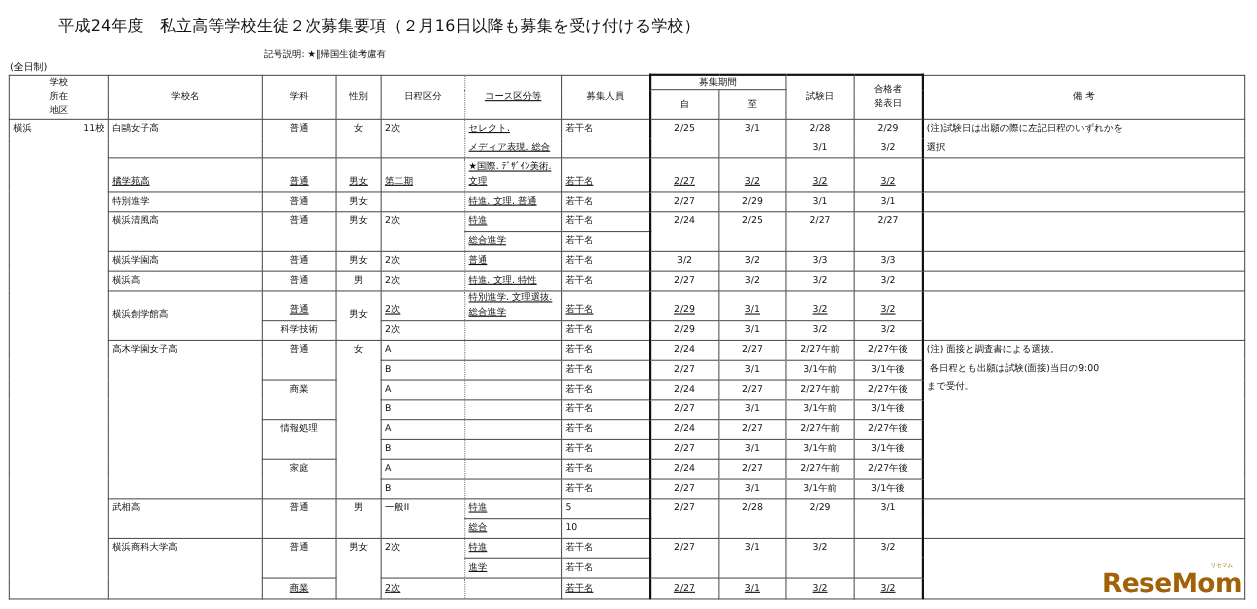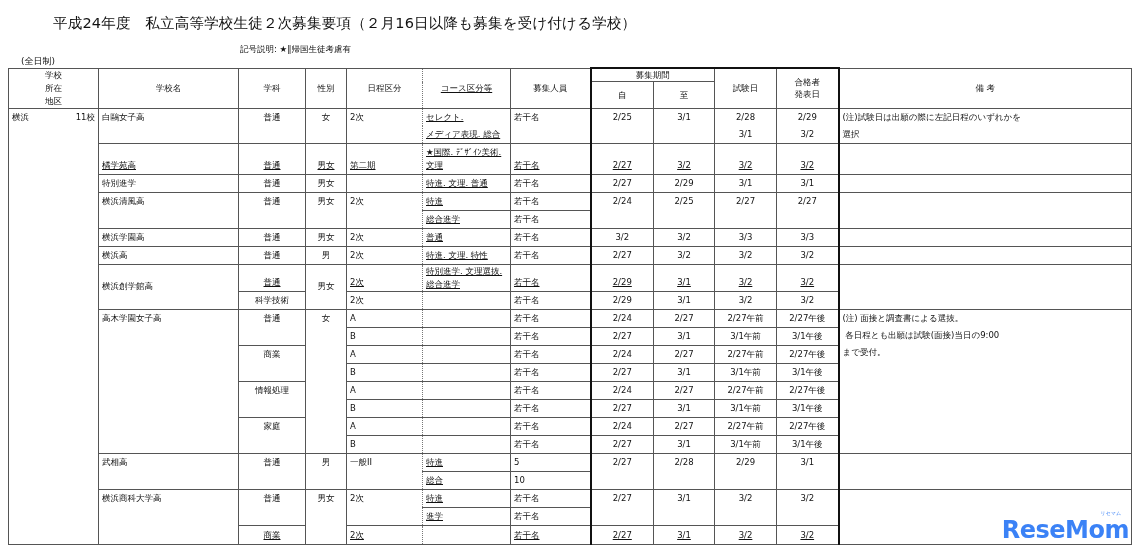--- a/index.html
+++ b/index.html
@@ -1,37 +1,37 @@
 <!DOCTYPE html>
 <html><head>
 <meta charset="utf-8">
 <style>
   html, body { margin:0; padding:0; background:#fff; }
   body { width:1143px; height:554px; position:relative; overflow:hidden;
          font-family:"DejaVu Sans", "Liberation Sans", sans-serif; color:#111; }
   .title { position:absolute; left:10px; top:14px; font-size:14.5px; letter-spacing:0.2px; white-space:nowrap;margin-left:43px; }
   .legend { position:absolute; left:240px; top:44px; font-size:8.5px; white-space:nowrap;text-align:center; }
-  .mode { position:absolute; left:9px; top:55px; font-size:9px; white-space:nowrap;margin-left:12px; }
+  .mode { position:absolute; left:9px; top:55px; font-size:9px; white-space:nowrap; }
   table.main { position:absolute; left:8px; top:67px; border-collapse:collapse; table-layout:fixed; font-size:8.5px; }
   table.main td, table.main th { border:1px solid #555; padding:0 3px; overflow:hidden; white-space:nowrap; font-weight:normal; line-height:17px; height:17px; box-sizing:border-box; }
   th { text-align:center; vertical-align:middle; line-height:12px !important; }
   .c { text-align:center; }
   .r { text-align:left; }
   .top { vertical-align:top; }
   .bot { vertical-align:bottom;text-decoration:underline; }
   .dotL { border-left:1px dotted #777 !important;text-decoration:underline; }
   .dotR { border-right:1px dotted #777 !important;margin-left:48px; }
   .dotB { border-bottom:1px dotted #777 !important; }
   .thickL { border-left:2px solid #111 !important; }
   .thickR { border-right:2px solid #111 !important; }
   .thickT { border-top:2px solid #111 !important; }
   .wrap { white-space:normal !important; line-height:13px !important;margin-left:48px; }
   .district { vertical-align:top; }
   .district span.cnt { float:right; }
-  .logo { position:absolute; right:14px; bottom:10px; font-family:"DejaVu Sans", sans-serif; font-weight:bold; font-size:24px; color:#3b82f6; letter-spacing:-0.5px; }
+  .logo { position:absolute; right:14px; bottom:10px; font-family:"DejaVu Sans", sans-serif; font-weight:bold; font-size:24px; color:#a16207; letter-spacing:-0.5px; }
   .logo small { position:absolute; right:8px; top:-6px; font-size:5px; font-weight:normal; letter-spacing:0; }
 </style>
 </head>
 <body>
 
 <div class="title">平成24年度　私立高等学校生徒２次募集要項（２月16日以降も募集を受け付ける学校）</div>
 <div class="legend">記号説明: ★‖帰国生徒考慮有</div>
 <div class="mode">(全日制)</div>
 
 <table class="main">

